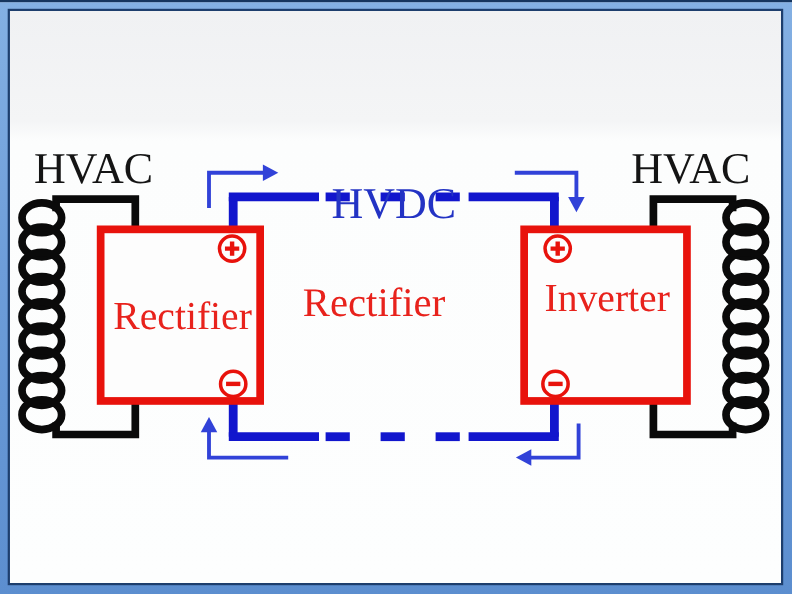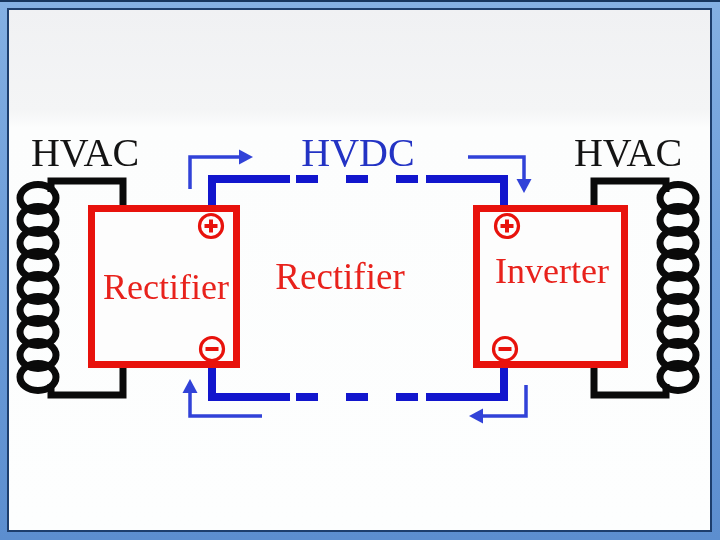--- a/index.html
+++ b/index.html
@@ -19,21 +19,21 @@
     border:2px solid #1d3e6d;
     background:linear-gradient(180deg,#f0f1f3 0px,#f4f5f6 100px,#fcfdfd 118px,#fdfefe 100%);
     box-sizing:border-box;
   }
   svg.diagram{position:absolute;left:0;top:0;width:720px;height:540px;}
   .lbl{
     position:absolute;transform:translate(-50%,-50%);
     line-height:1;white-space:nowrap;user-select:none;
   }
   .lbl-black{color:#141414;font-size:40px;}
-  .lbl-blue{color:#2333c4;font-size:40px;}
+  .lbl-blue{color:#2333c4;font-size:40px;margin-top:32px;}
   .lbl-red-box{color:#e8221c;font-size:36px;}
   .lbl-red-mid{color:#e8221c;font-size:37px;}
 </style>
 </head>
 <body>
 
 <div class="frame">
   <div class="content"></div>
 </div>
 

